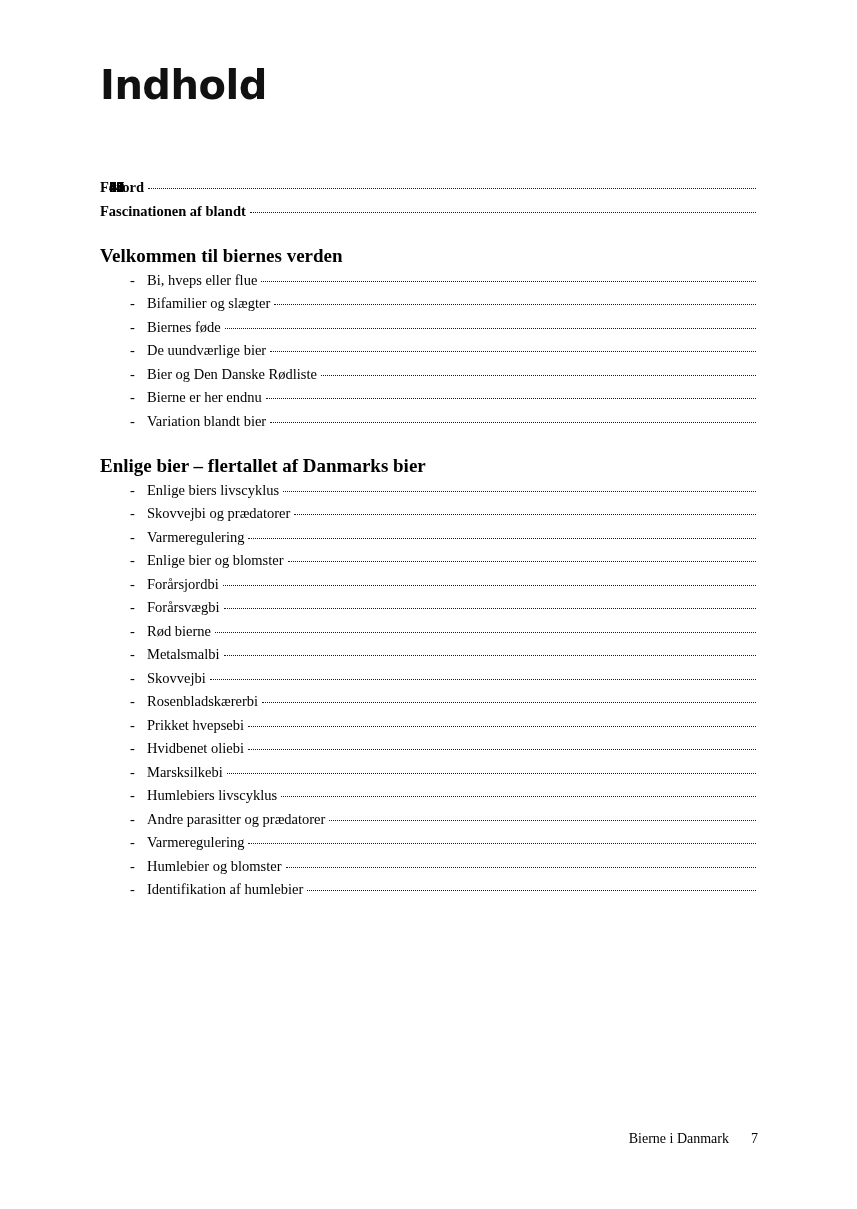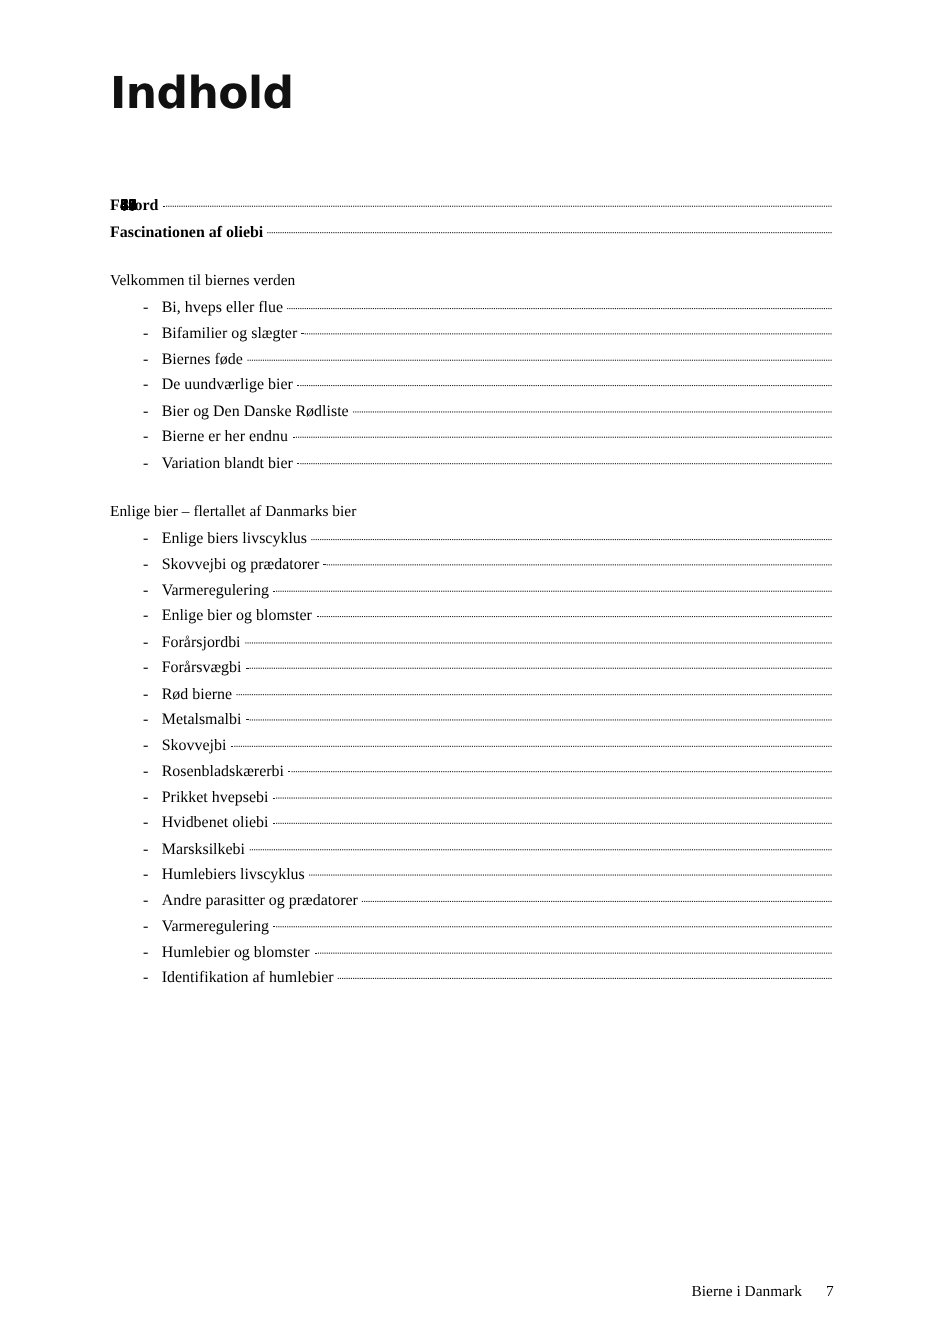--- a/index.html
+++ b/index.html
@@ -66,63 +66,62 @@
     flex: 0 0 auto;
     width: 24px;
     text-align: right;
     padding-left: 6px;
   }
   .entry.bold .label {
     font-weight: bold;
   }
   
   .section-head {
-    font-weight: normal;
-    font-size: 14px;
+    font-weight: bold;
+    font-size: 19px;
     line-height: 23.5px;
     margin-top: 21px;
     margin-bottom: 1px;
   }
   .sub {
     padding-left: 30px;
   }
   .sub .dash {
     display: inline-block;
     width: 17px;
     flex: 0 0 auto;
   }
   .footer {
     position: absolute;
     left: 100px;
     top: 1131px;
     width: 658px;
     font-size: 14px;
     text-align: right;
-    margin-top: 36px;
   }
   .footer .book {
     margin-right: 22px;
   }
 </style>
 </head>
 <body>
 
 <div class="page">
 
   <div class="title">Indhold</div>
 
   <div class="toc">
 
     <div class="entry bold">
       <span class="label">Forord</span>
       <span class="leader"></span>
       <span class="page">9</span>
     </div>
     <div class="entry bold">
-      <span class="label">Fascinationen af oliebi</span>
+      <span class="label">Fascinationen af blandt</span>
       <span class="leader"></span>
       <span class="page">10</span>
     </div>
 
     <div class="section-head">Velkommen til biernes verden</div>
     <div class="entry sub">
       <span class="dash">-</span>
       <span class="label">Bi, hveps eller flue</span>
       <span class="leader"></span>
       <span class="page">12</span>

